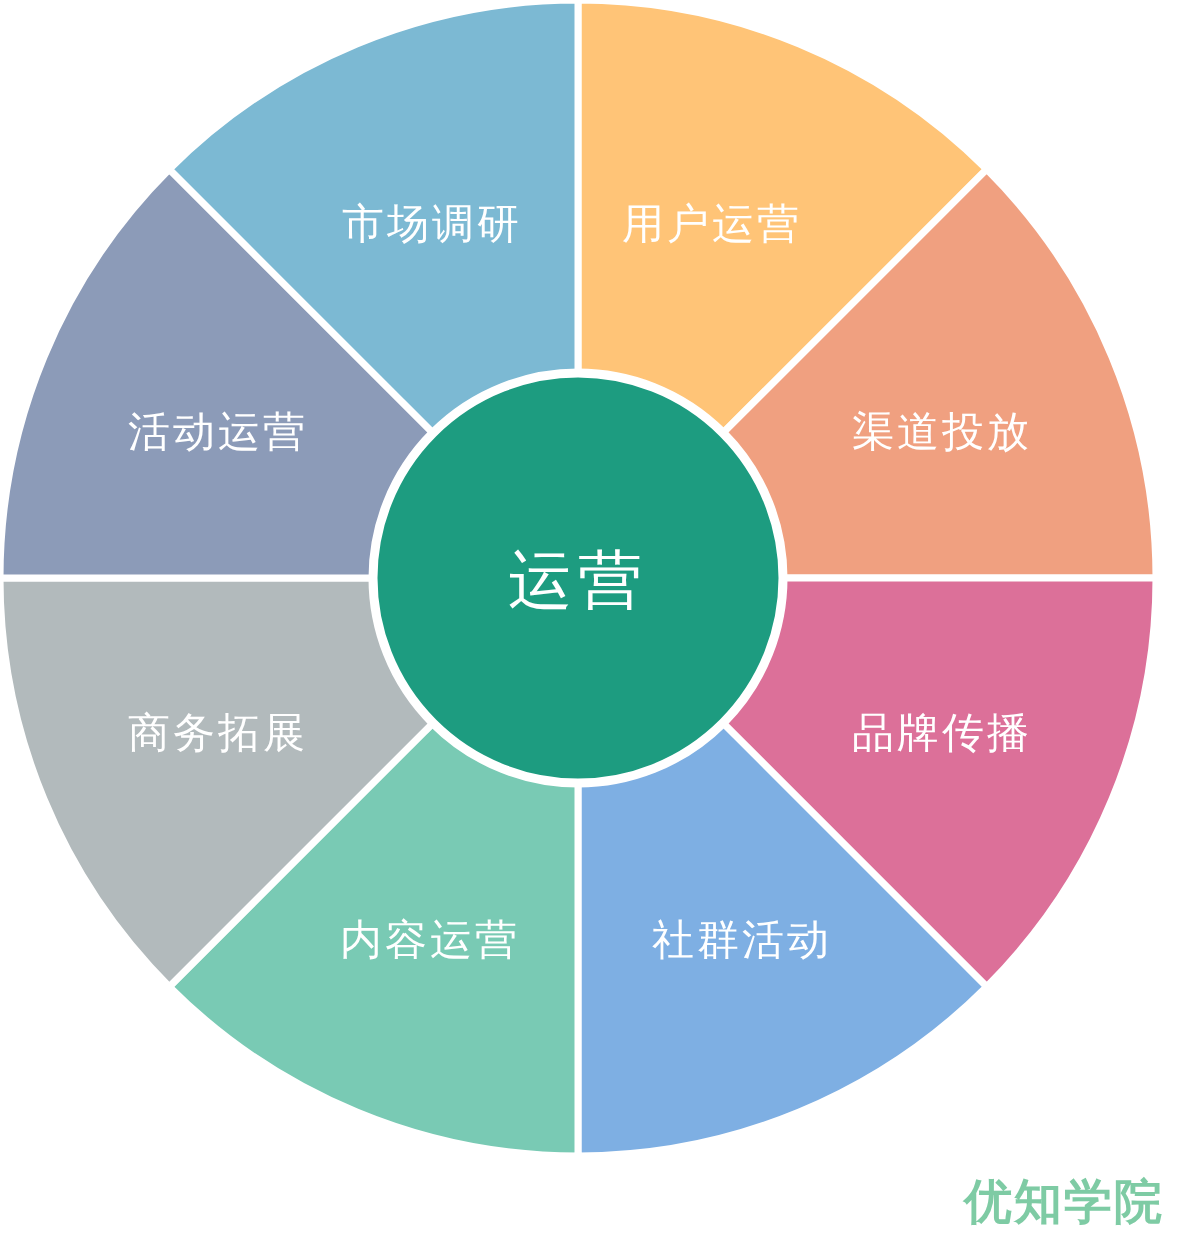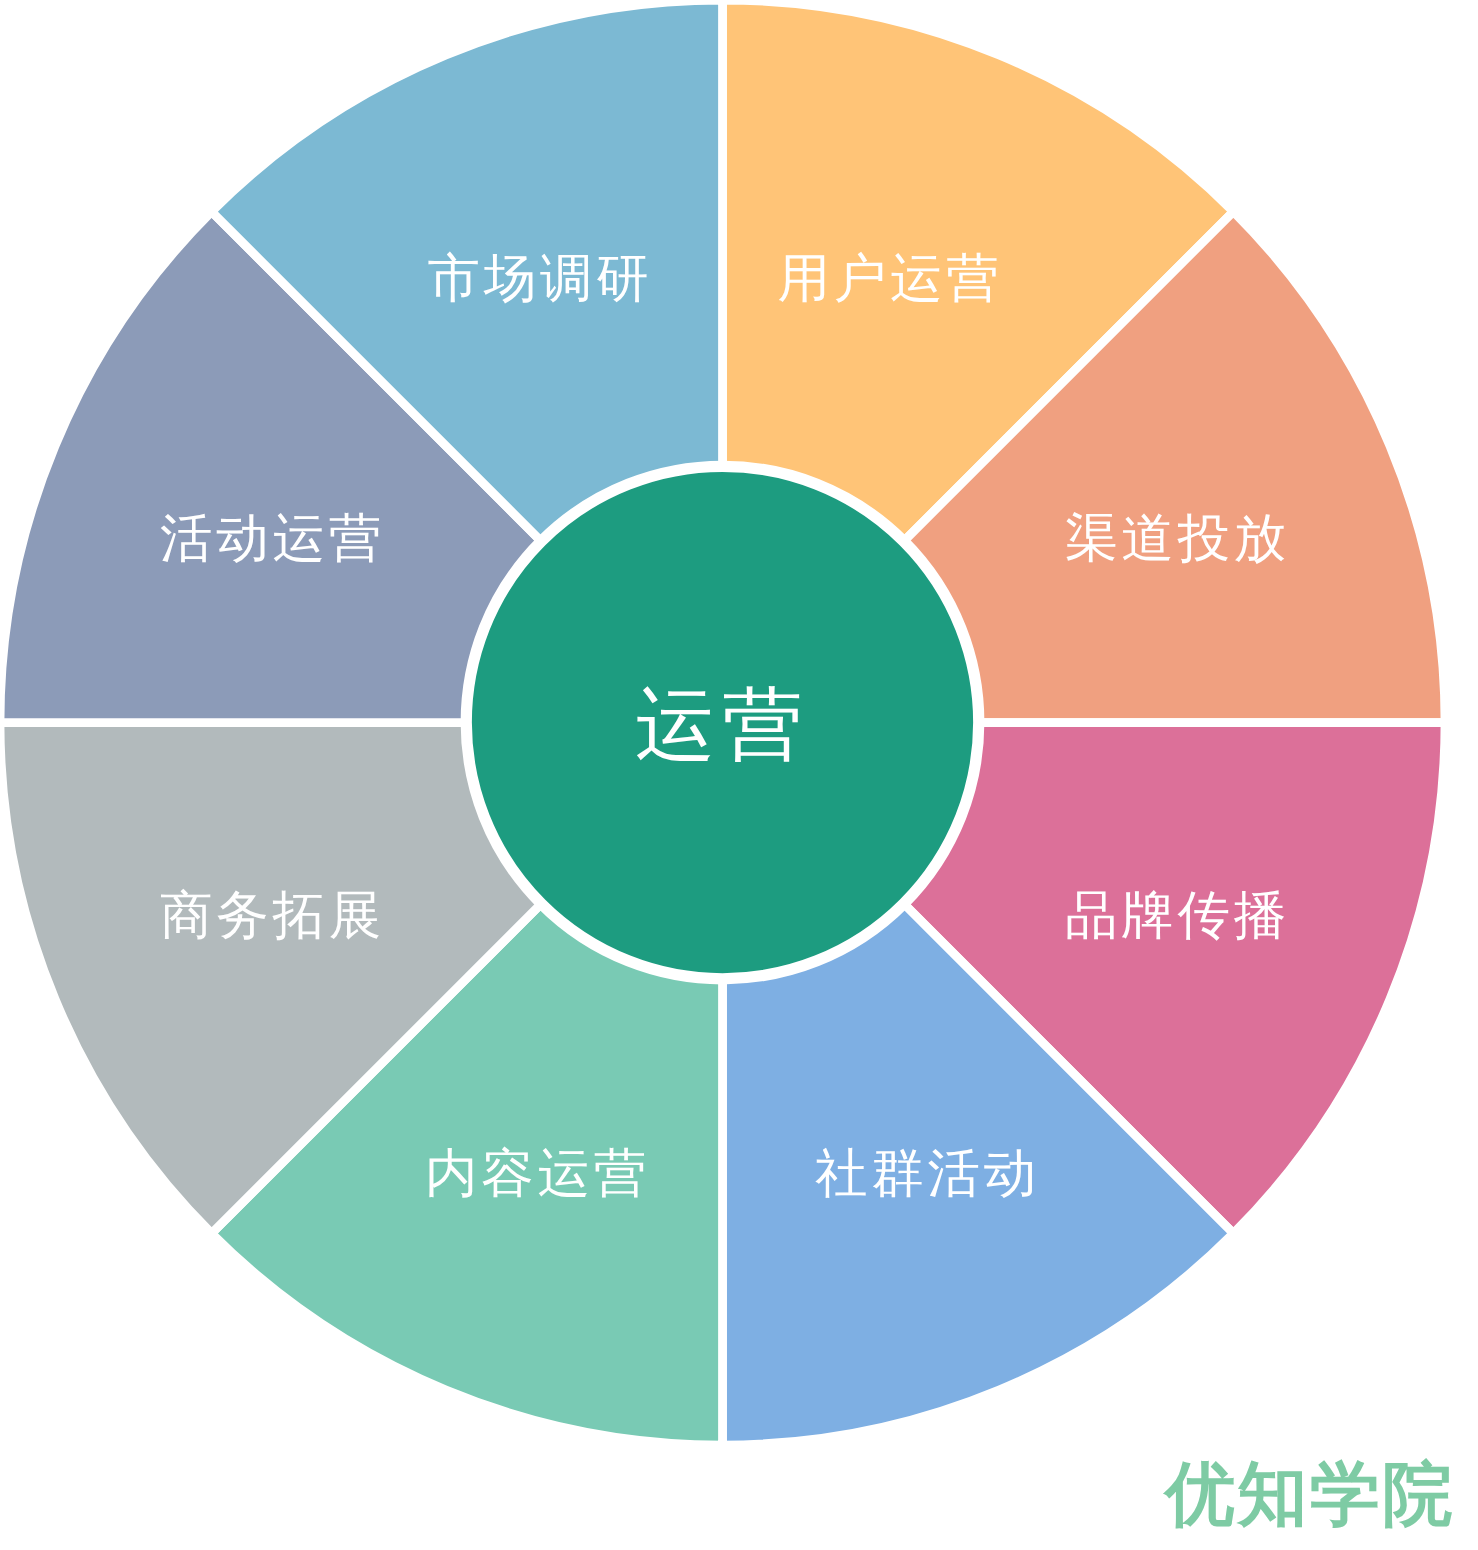--- a/index.html
+++ b/index.html
@@ -61,21 +61,21 @@
     letter-spacing: 6px;
     text-anchor: middle;
     dominant-baseline: central;
   }
 
   #watermark {
     position: absolute;
     right: 18px;
     bottom: 6px;
     font-family: "DejaVu Sans", "Liberation Sans", sans-serif;
-    font-size: 56px;
+    font-size: 48px;
     font-weight: bold;
     letter-spacing: 2px;
     color: #7ecba4;
     text-shadow: 1px 1px 0 rgba(255,255,255,0.5);
     white-space: nowrap;
     user-select: none;
   }
 </style>
 </head>
 <body>

